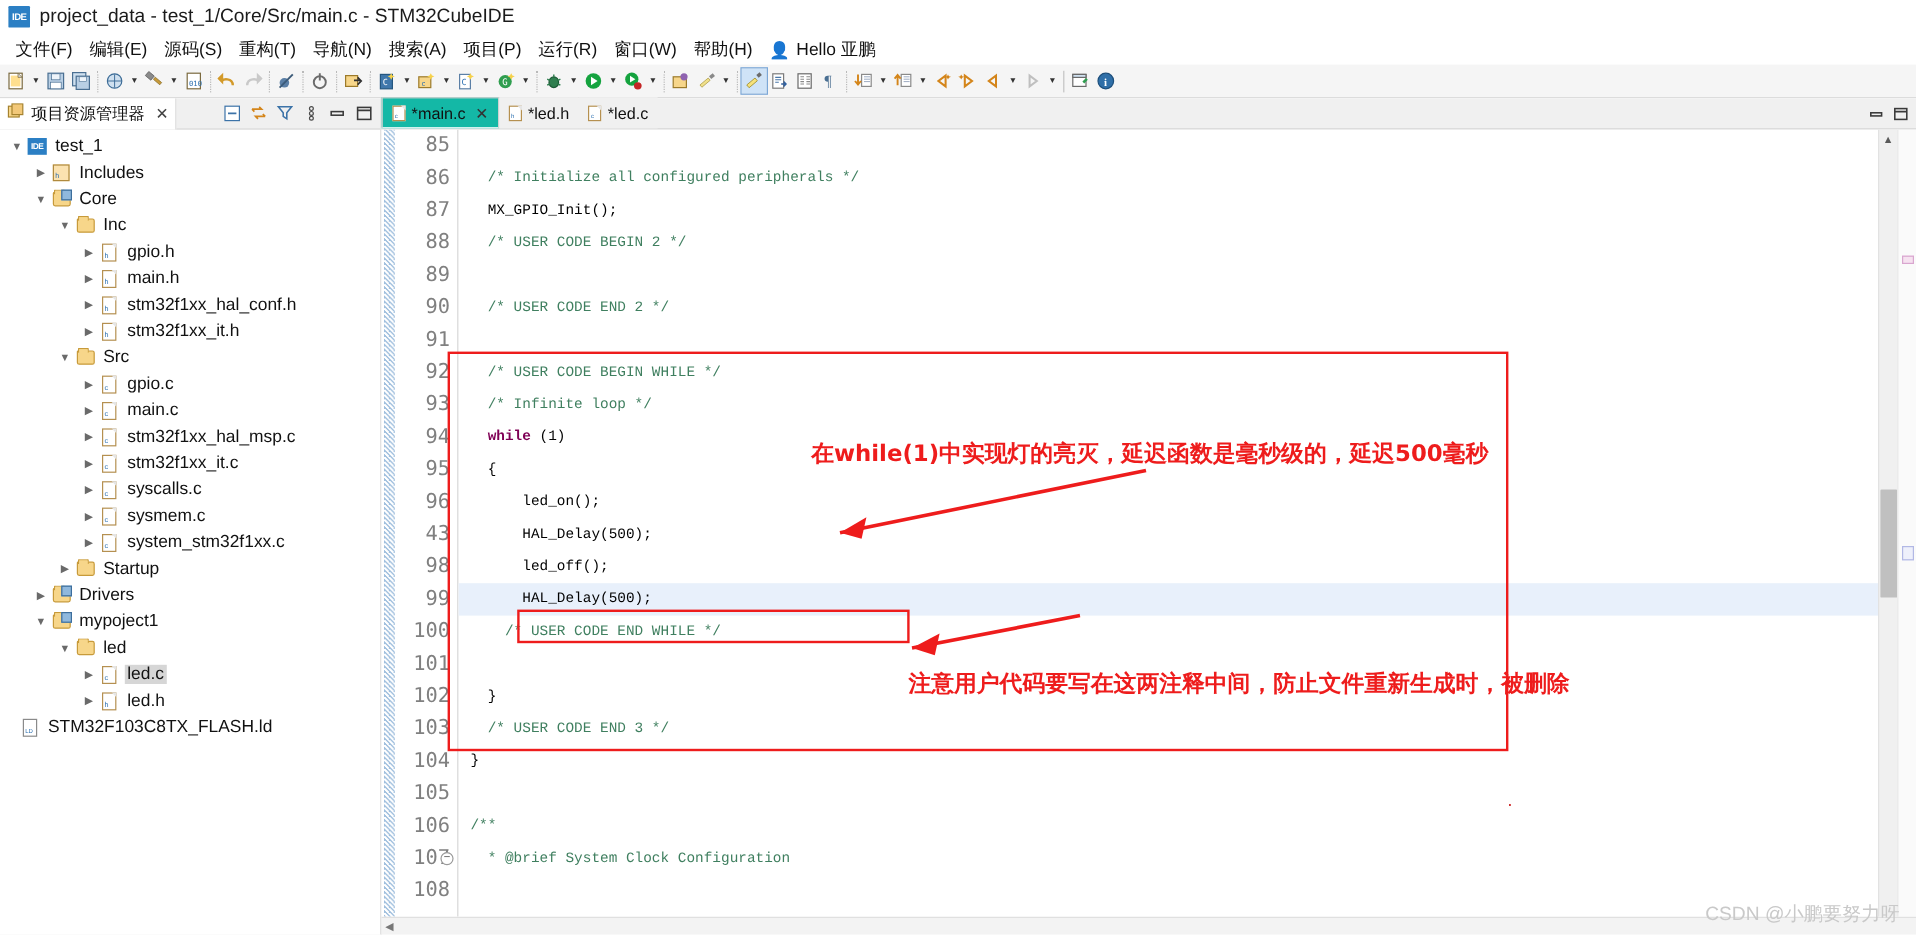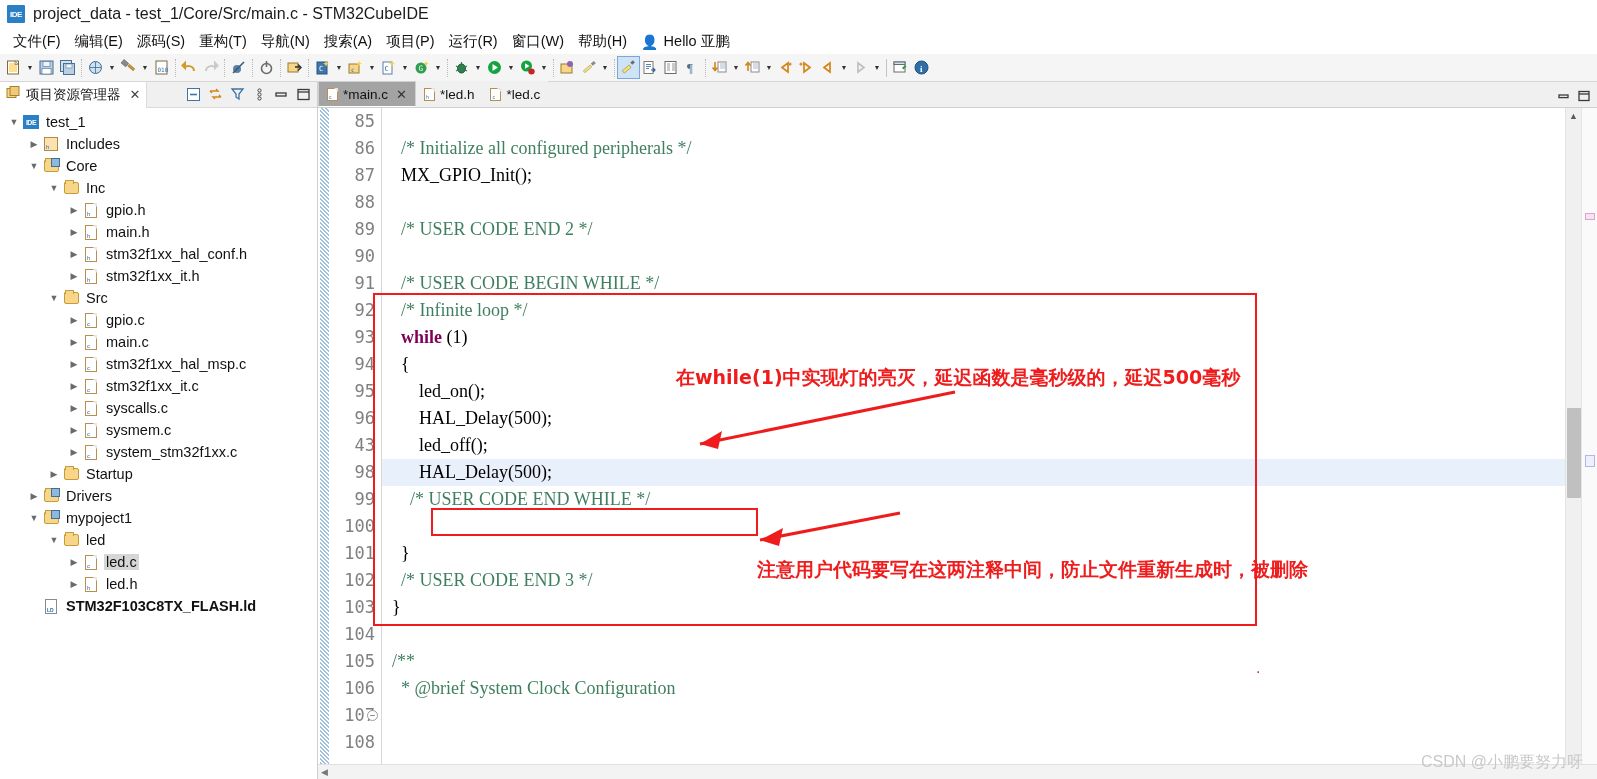--- a/index.html
+++ b/index.html
@@ -251,21 +251,21 @@
     height: 26px;
     display: flex; align-items: center; gap: 5px;
     padding: 0 8px;
     font-size: 13.5px;
     color: #111;
     background: #f0f0f0;
     white-space: nowrap;
     cursor: default;
   }
   .etab.active {
-    background: #a3a3a3;
+    background: #14b8a6;
     border-left: 1px solid #d0d0d0;
     border-right: 1px solid #d0d0d0;
     border-top: 1px solid #d0d0d0;
     border-bottom: 1px solid #ffffff;
   }
   .etab-close { font-size: 13px; color: #333; margin-left: 3px; }
   .ed-min-max {
     margin-left: auto; display: flex; align-items: center; gap: 6px;
     padding-right: 6px;
   }
@@ -311,22 +311,22 @@
     width: 11px; height: 11px;
     border: 1px solid #9a9a9a;
     border-radius: 50%;
     background: #fff;
     font-size: 9px; line-height: 9px; color: #666;
     text-align: center;
   }
   .code-col {
     flex: 1;
     position: relative;
-    font-family: Liberation Serif, serif;
-    font-size: 18px;
+    font-family: Liberation Mono, monospace;
+    font-size: 12px;
     overflow: hidden;
     min-width: 0;
   }
   .cline {
     height: 27px;
     line-height: 27px;
     padding-left: 10px;
     white-space: pre;
     color: #000;
   }
@@ -873,21 +873,21 @@
             </span>
             <span class="tlabel">led.c</span>
           </div>
           <div class="tnode" style="padding-left: 66px;">
             <span class="twist">▶</span>
             <span class="ticon">
               <span class="ic-file">h</span>
             </span>
             <span class="tlabel">led.h</span>
           </div>
-          <div class="tnode" style="padding-left: 26px; font-weight: bold;">
+          <div class="tnode" style="">
             <span class="twist"></span>
             <span class="ticon">
               <span class="ic-ld">LD</span>
             </span>
             <span class="tlabel">STM32F103C8TX_FLASH.ld</span>
           </div>
         </div>
     </div>
 
     <div class="editor-area">
@@ -949,20 +949,21 @@
             <div class="gline">104</div>
             <div class="gline">105</div>
             <div class="gline">106</div>
             <div class="gline">107<span class="fold">−</span></div>
             <div class="gline">108</div>
           </div>
         <div class="code-col" id="code-col">
             <div class="cline"><span class=""></span></div>
             <div class="cline"><span class="cmt">  /* Initialize all configured peripherals */</span></div>
             <div class="cline"><span class="">  MX_GPIO_Init();</span></div>
+            <div class="cline"><span class="cmt">  /* USER CODE BEGIN 2 */</span></div>
             <div class="cline"><span class=""></span></div>
             <div class="cline"><span class="cmt">  /* USER CODE END 2 */</span></div>
             <div class="cline"><span class=""></span></div>
             <div class="cline"><span class="cmt">  /* USER CODE BEGIN WHILE */</span></div>
             <div class="cline"><span class="cmt">  /* Infinite loop */</span></div>
             <div class="cline"><span class="">  </span><span class="kw">while</span><span class=""> (1)</span></div>
             <div class="cline"><span class="">  {</span></div>
             <div class="cline"><span class="">      led_on();</span></div>
             <div class="cline"><span class="">      HAL_Delay(500);</span></div>
             <div class="cline"><span class="">      led_off();</span></div>

